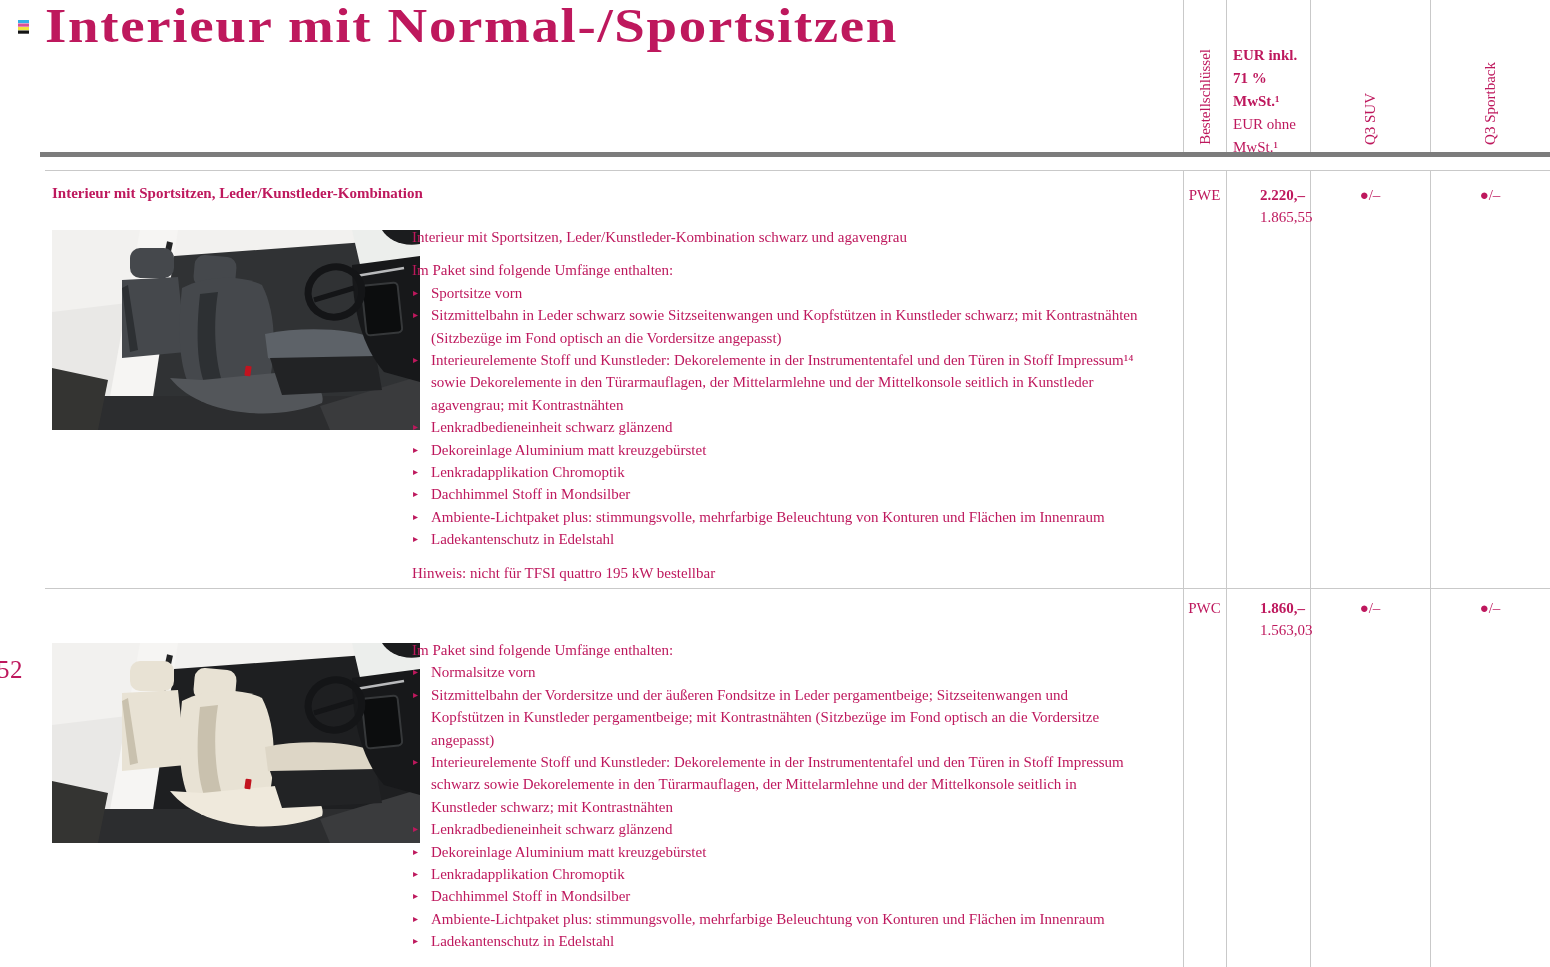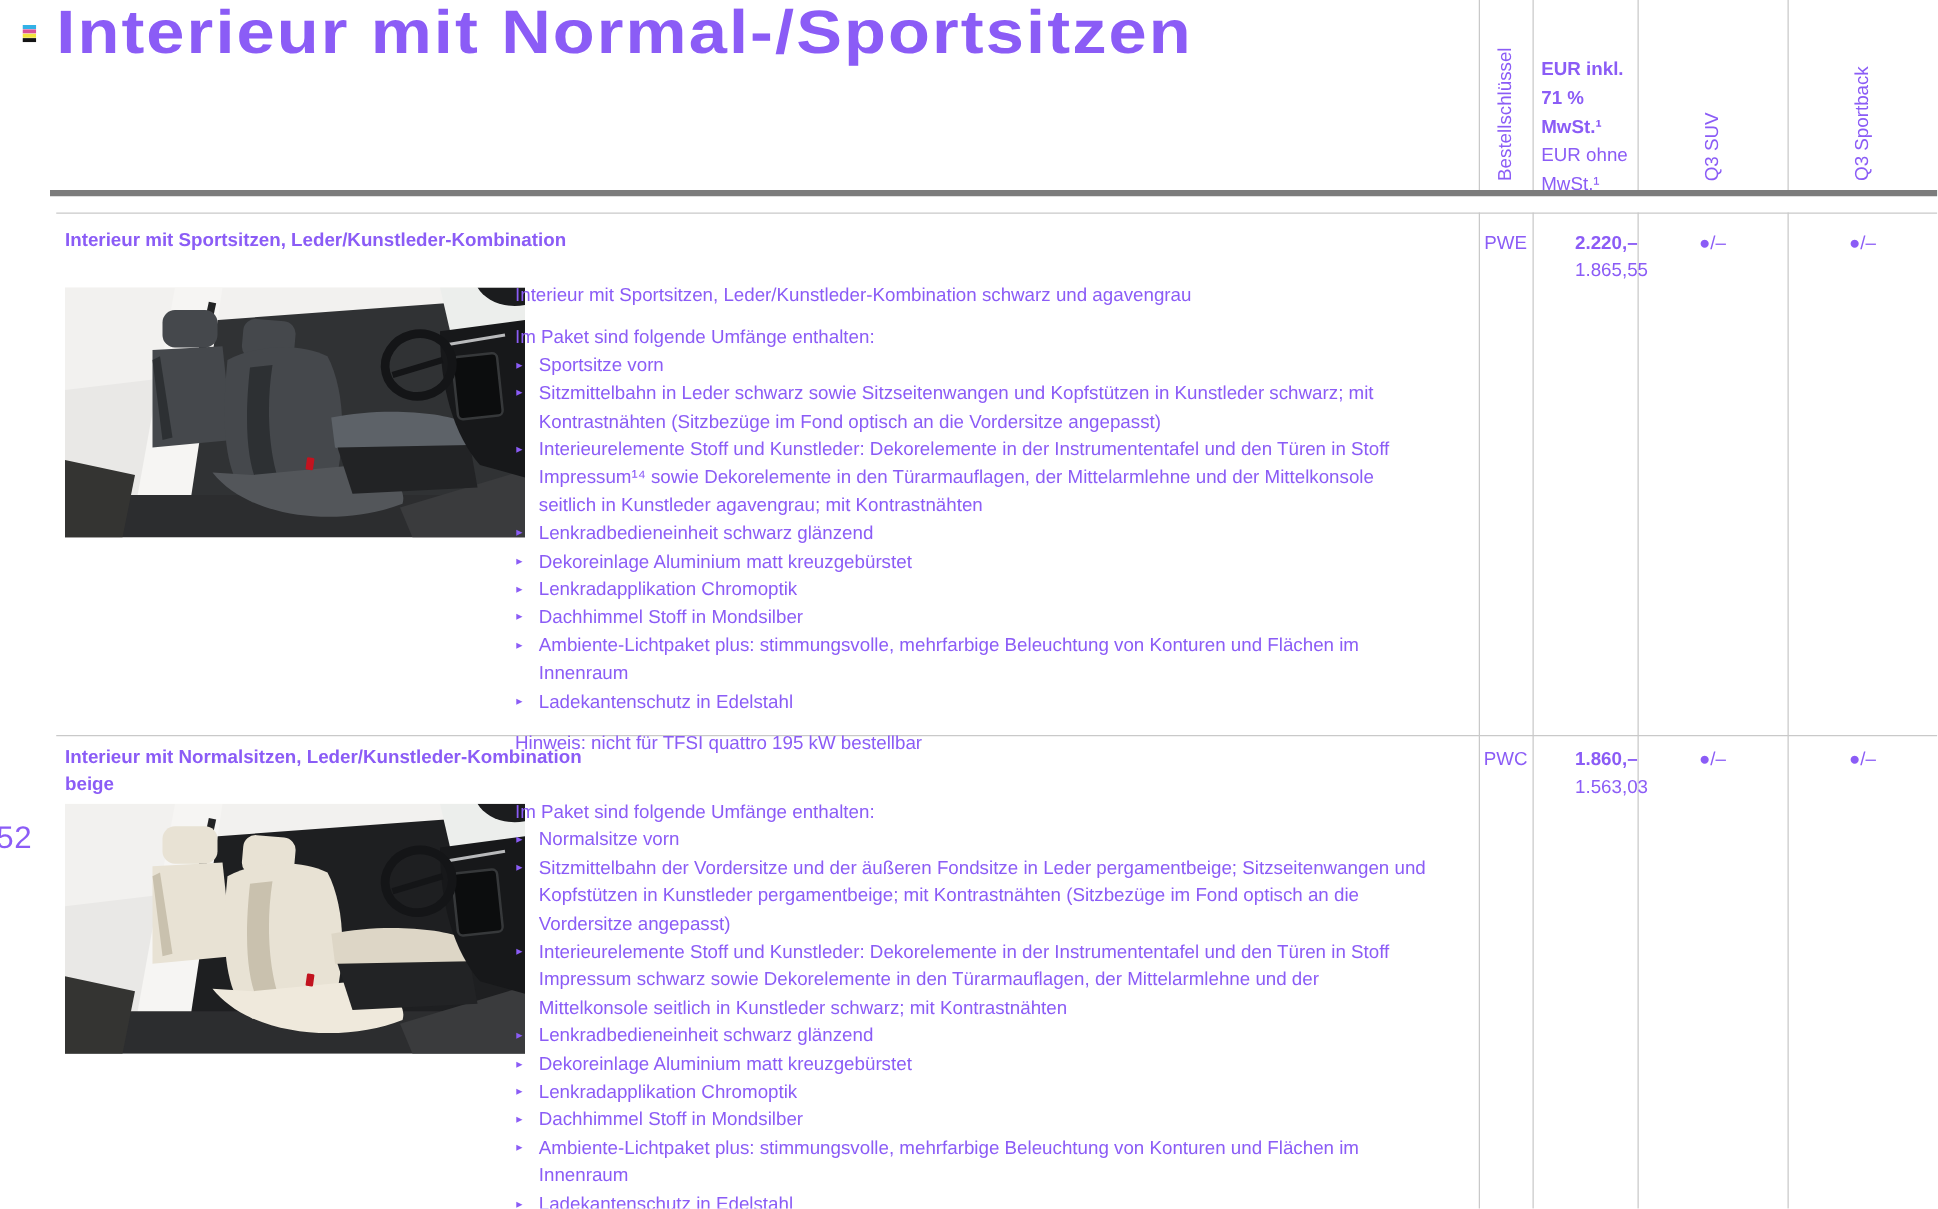--- a/index.html
+++ b/index.html
@@ -1,20 +1,20 @@
 <!DOCTYPE html>
 <html><head>
 <meta charset="utf-8">
 <style>
   * { margin:0; padding:0; box-sizing:border-box; }
   html,body { background:#ffffff; }
   .page {
     position:relative; width:1550px; height:967px; overflow:hidden;
-    background:#ffffff; color:#8b5cf6;
-    font-family:Liberation Sans, sans-serif;
+    background:#ffffff; color:#be185d;
+    font-family:Liberation Serif, serif;
     font-size:15px; line-height:22.4px;
   }
   
   .cmyk { position:absolute; left:18px; top:20px; }
   h1.title {
     position:absolute; left:45px; top:1px;
     font-size:49px; line-height:50px; font-weight:700; letter-spacing:1.5px;
     white-space:nowrap; transform:scaleX(1.12); transform-origin:left top;
   }
   .hcell {
@@ -180,24 +180,20 @@
   </div>
 
   <div class="cell code-cell r1">PWE</div>
   <div class="cell price-cell r1">
     <div class="price-incl">2.220,–</div>
     <div class="price-excl">1.865,55</div>
   </div>
   <div class="cell avail-suv r1">●/–</div>
   <div class="cell avail-sb r1">●/–</div>
 
-  <div class="row-title rt2">
-    <span>Interieur mit Normalsitzen, Leder/Kunstleder-Kombination</span>
-    <span>beige</span>
-  </div>
 
   <svg class="photo ph2" viewBox="0 0 368 200">
     <rect width="368" height="200" fill="#e9e8e6"></rect>
     <polygon points="0,0 368,0 368,38 0,82" fill="#f2f1ef"></polygon>
     <polygon points="95,28 368,8 368,168 85,180" fill="#1e1f21"></polygon>
     <polygon points="300,0 368,0 368,40 312,52" fill="#eceeec"></polygon>
     <path d="M330,0 L368,0 L368,14 C350,17 336,10 330,0 Z" fill="#1b1c1e"></path>
     <polygon points="88,0 126,0 96,200 52,200" fill="#f6f5f3"></polygon>
     <line x1="118" y1="12" x2="98" y2="105" stroke="#232425" stroke-width="6"></line>
     <rect y="166" width="368" height="34" fill="#2c2d2f"></rect>

